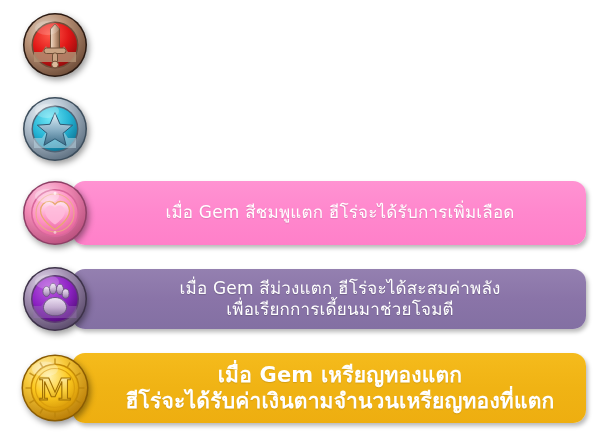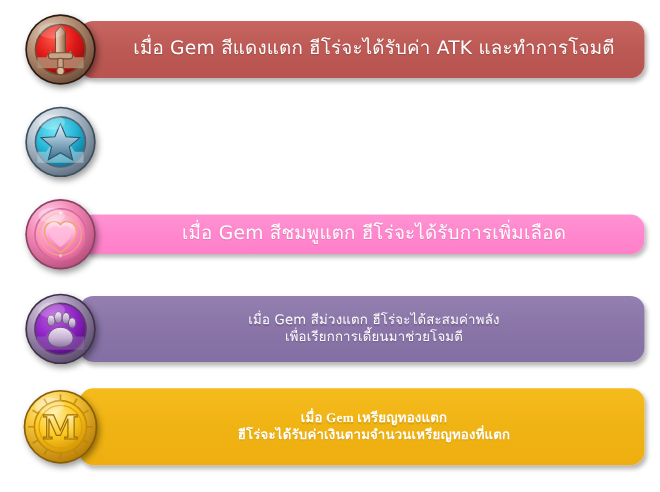--- a/index.html
+++ b/index.html
@@ -33,36 +33,36 @@
     border-radius:13px;
     box-shadow:2px 3px 4px rgba(0,0,0,0.28);
     display:flex;
     align-items:center;
     justify-content:center;
     box-sizing:border-box;
     padding:6px 18px 6px 40px;
   }
   .row-1 .bar{height:52px;background:linear-gradient(180deg,#c76661 0%,#bd5a55 45%,#b8534f 100%);}
   .row-2 .bar{height:52px;background:linear-gradient(180deg,#49b0c8 0%,#38a5c0 50%,#2f9eba 100%);}
-  .row-3 .bar{height:36px;background:linear-gradient(180deg,#ff93d2 0%,#ff87cd 50%,#ff80c9 100%);align-items:center;}
+  .row-3 .bar{height:64px;background:linear-gradient(180deg,#ff93d2 0%,#ff87cd 50%,#ff80c9 100%);align-items:center;}
   .row-4 .bar{height:60px;background:linear-gradient(180deg,#9480b0 0%,#8a74a8 50%,#8370a3 100%);}
   .row-5 .bar{height:70px;background:linear-gradient(180deg,#f5bb1c 0%,#f0b314 50%,#eeae10 100%);}
 
   .bar-text{
     color:#ffffff;
     text-align:center;
     line-height:1.26;
     letter-spacing:0.2px;
     font-size:17px;
     text-shadow:0 1px 1px rgba(0,0,0,0.18);
     white-space:pre-line;
   }
   .row-3 .bar-text,.row-5 .bar-text{text-shadow:0 1px 1px rgba(0,0,0,0.12);}
-  .row-5 .bar-text{font-size:12px;font-weight:600;font-family:Liberation Serif, serif;}
-  .row-4 .bar-text{font-size:12px;}
+  .row-5 .bar-text{font-size:21px;font-weight:600;}
+  .row-4 .bar-text{font-size:17px;}
 
   
   .medal{
     position:absolute;
     left:22px;
     top:50%;
     transform:translateY(-50%);
     width:66px;height:66px;
     border-radius:50%;
     filter:drop-shadow(2px 3px 3px rgba(0,0,0,0.4));
@@ -70,23 +70,20 @@
   .medal svg{display:block;width:66px;height:66px;}
   .row-5 .medal{width:70px;height:70px;left:20px;}
   .row-5 .medal svg{width:70px;height:70px;}
 </style>
 </head>
 <body>
 
 <div class="board">
 
   <div class="row row-1">
-    <div class="bar">
-      <span class="bar-text">เมื่อ Gem สีแดงแตก ฮีโร่จะได้รับค่า ATK และทำการโจมตี</span>
-    </div>
     <div class="medal">
       <svg viewBox="0 0 66 66">
         <defs>
           <radialGradient id="rimR" cx="35%" cy="28%" r="78%">
             <stop offset="0%" stop-color="#e2d4c6"></stop>
             <stop offset="45%" stop-color="#b89176"></stop>
             <stop offset="100%" stop-color="#6e4c38"></stop>
           </radialGradient>
           <radialGradient id="faceR" cx="38%" cy="26%" r="80%">
             <stop offset="0%" stop-color="#ff5a4a"></stop>

